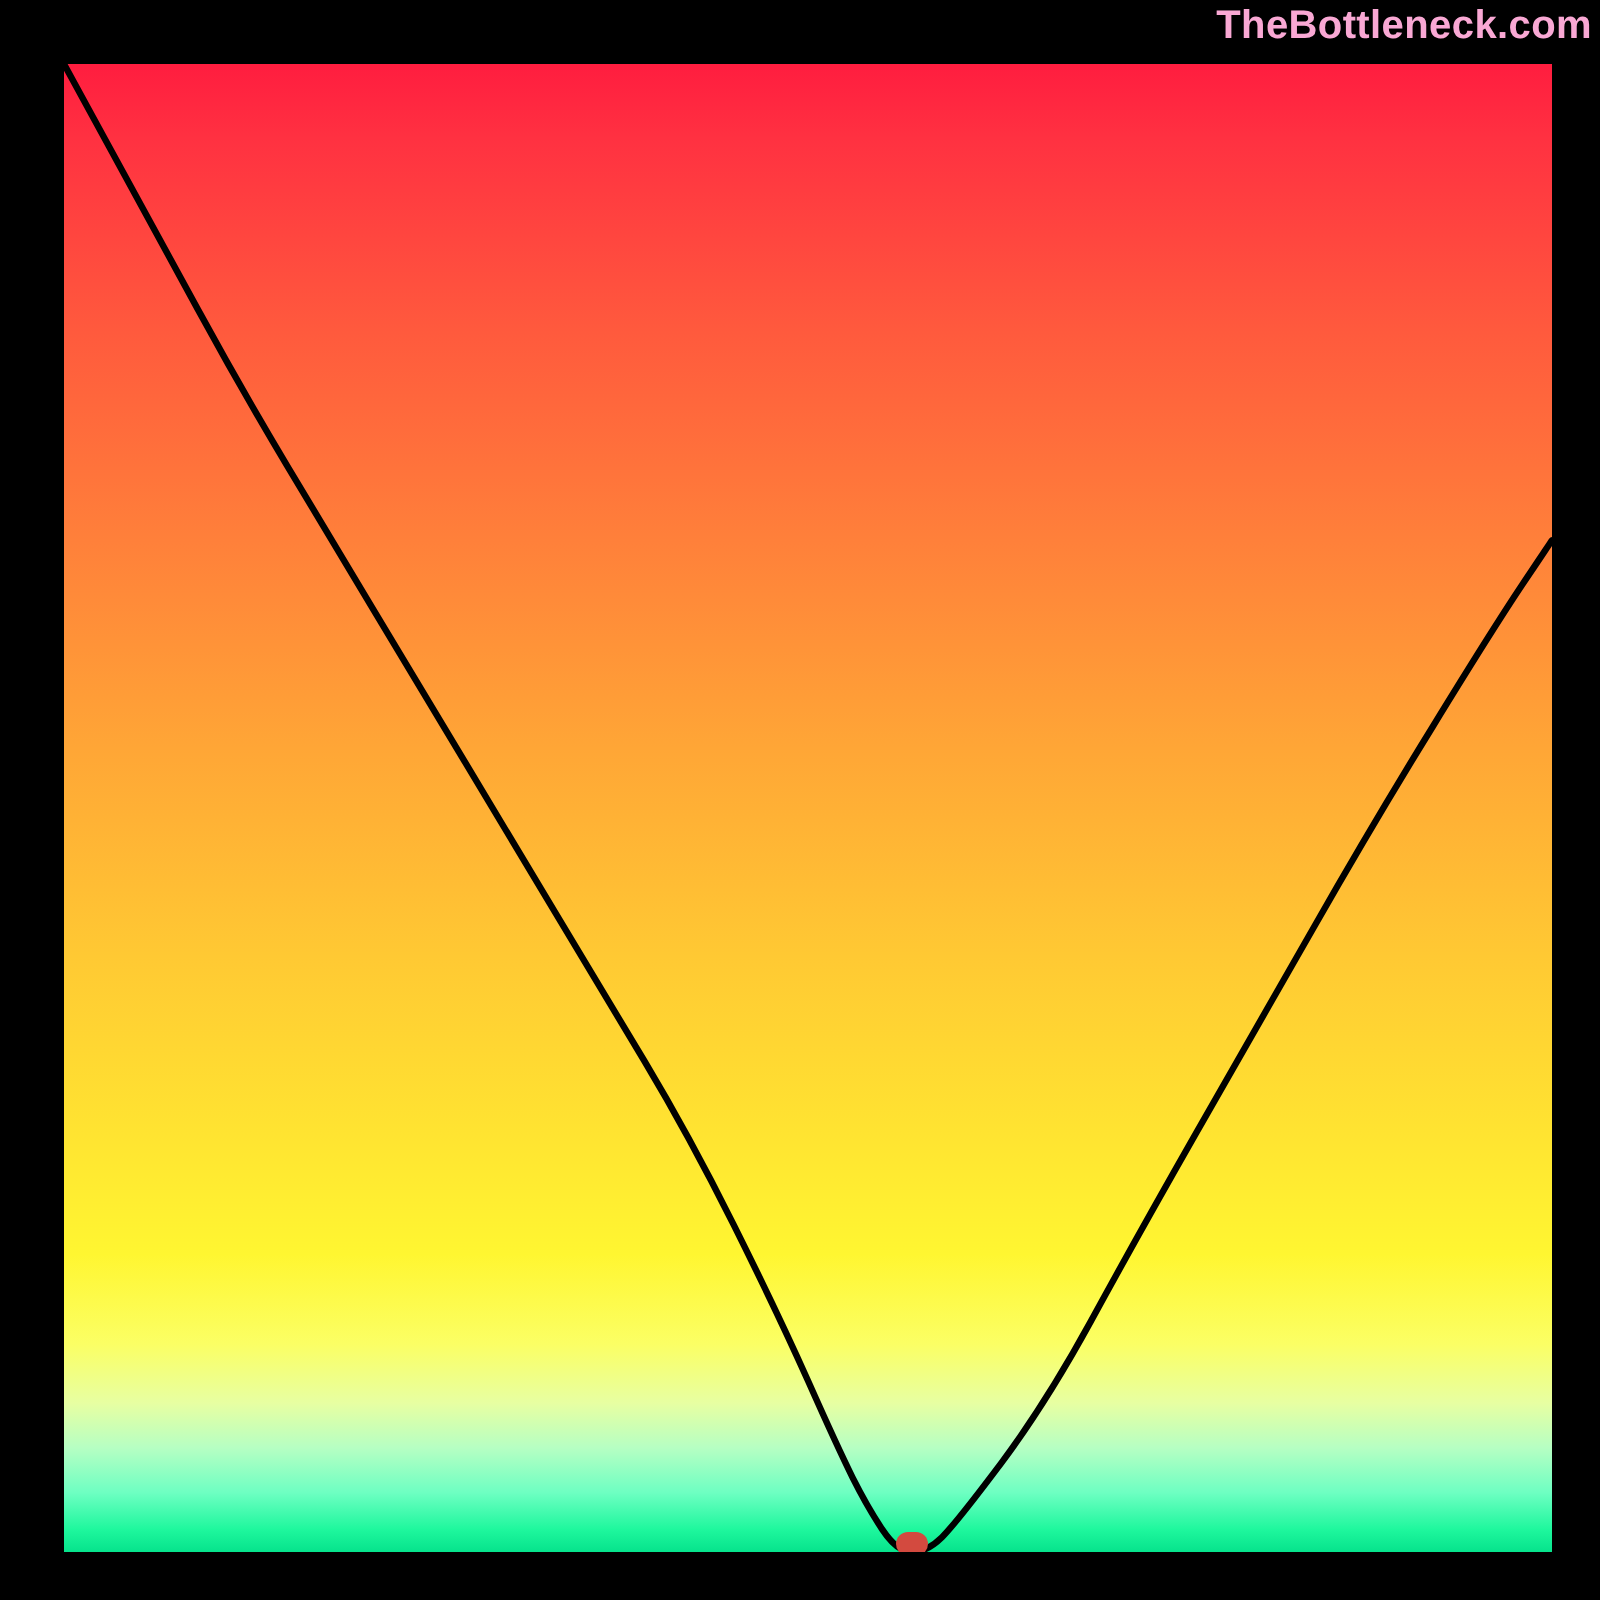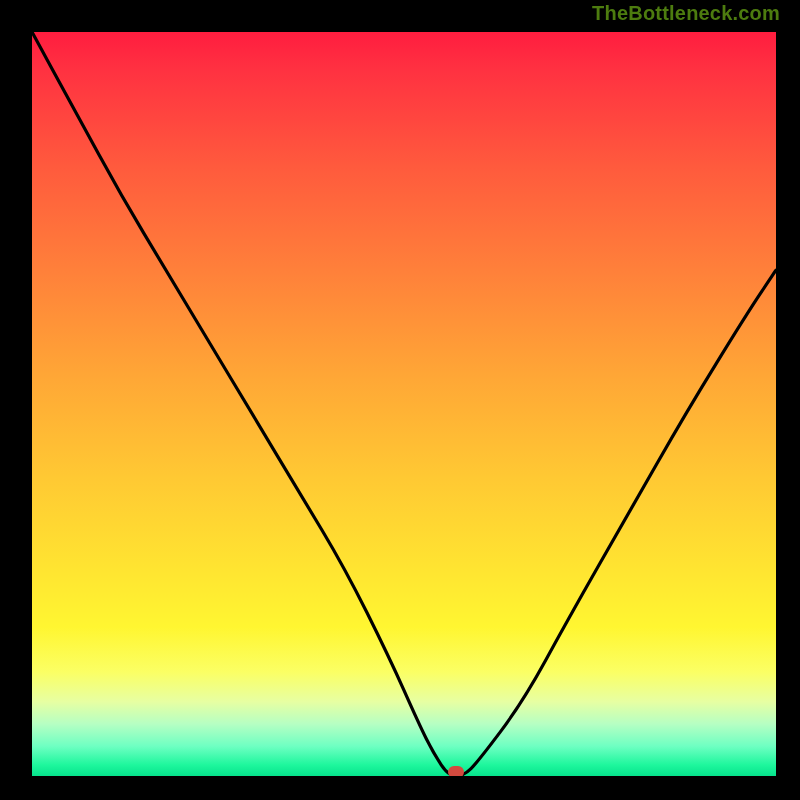--- a/index.html
+++ b/index.html
@@ -13,22 +13,22 @@
   }
   .frame {
     position: relative;
     width: 800px;
     height: 800px;
     background: #000;
   }
   .watermark {
     position: absolute;
     top: 2px;
-    right: 20px;
-    color: #4d7c0f;
+    right: 4px;
+    color: #f9a8d4;
     font-size: 20px;
     font-weight: 600;
     letter-spacing: 0.2px;
     z-index: 5;
   }
   .plot-area {
     position: absolute;
     left: 32px;
     top: 32px;
     width: 744px;

